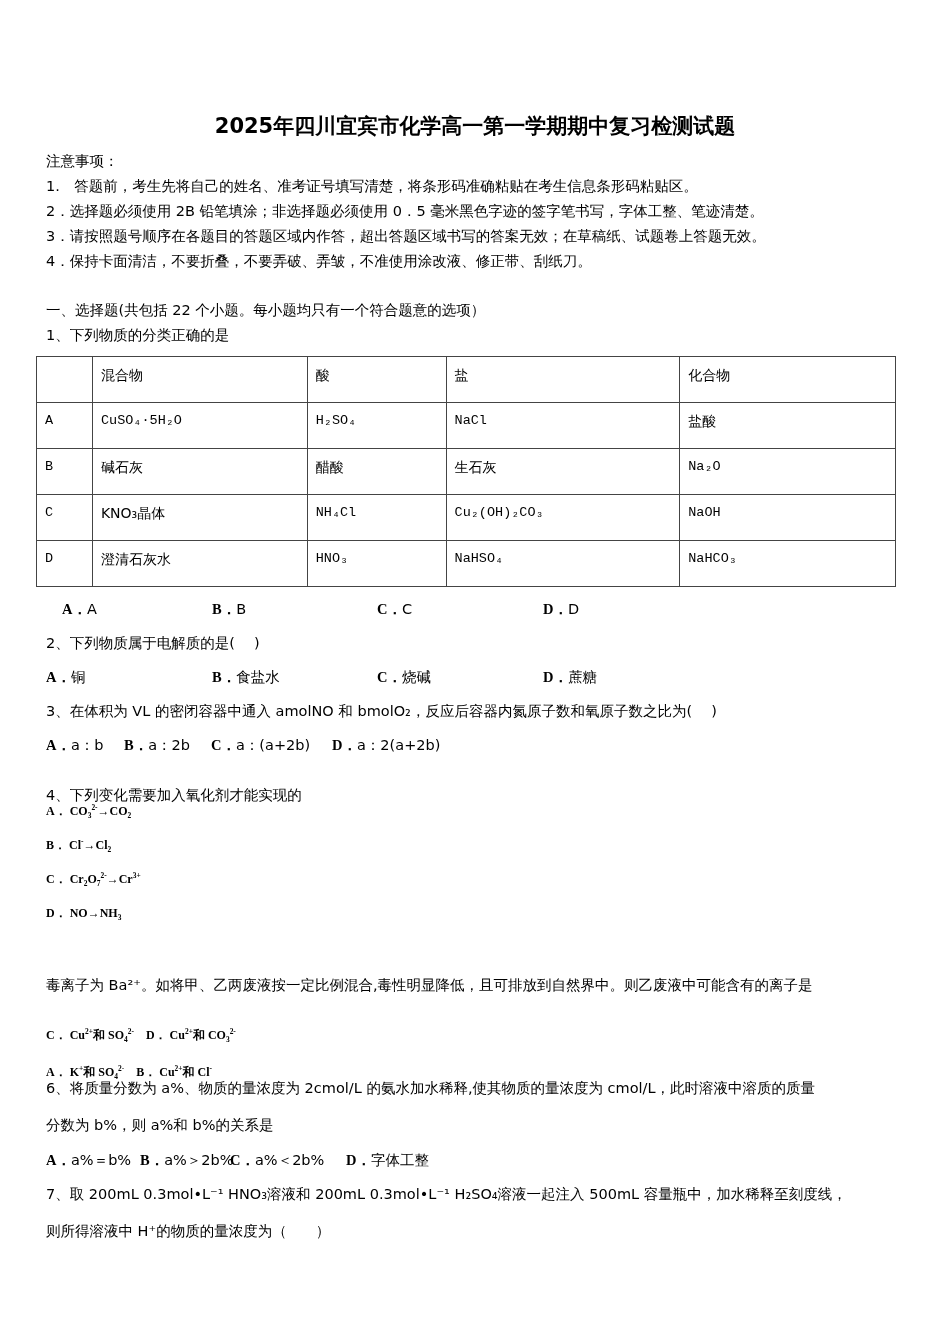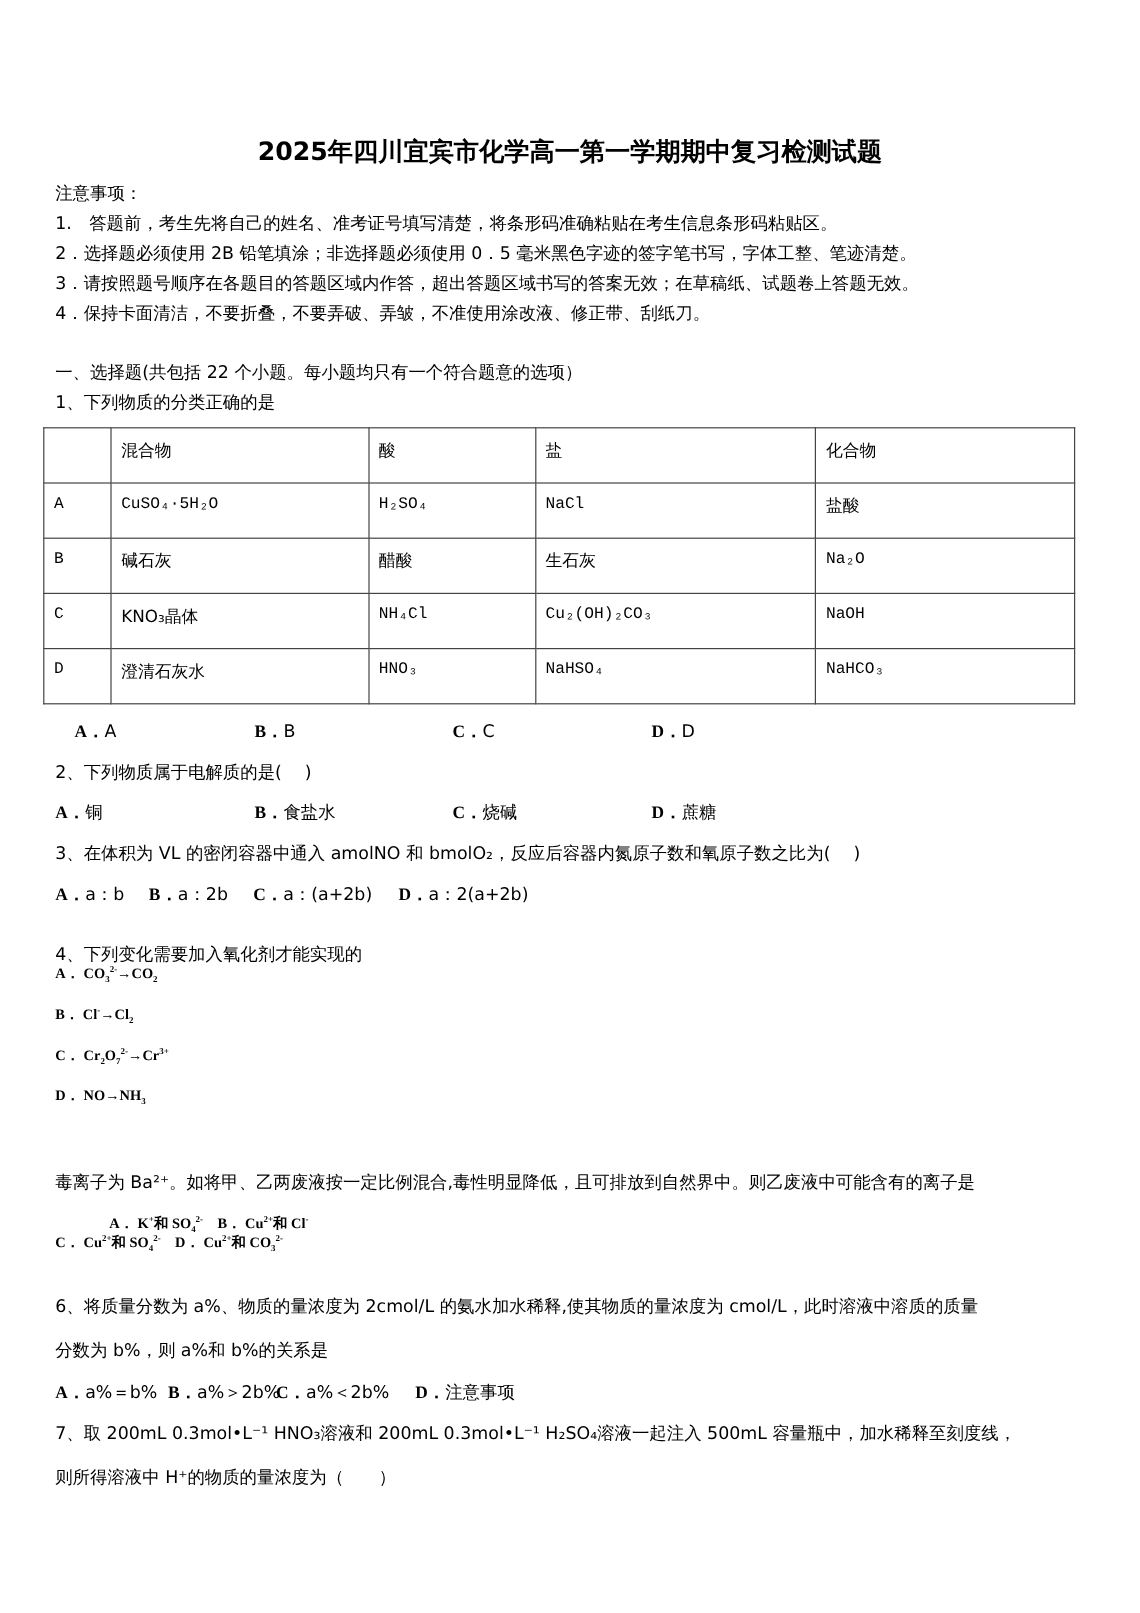--- a/index.html
+++ b/index.html
@@ -129,34 +129,34 @@
     <span class="lbl">B．</span> Cl<sup>-</sup>→Cl<sub>2</sub>
   </div>
   <div class="opts chem" style="top:871px;">
     <span class="lbl">C．</span> Cr<sub>2</sub>O<sub>7</sub><sup>2-</sup>→Cr<sup>3+</sup>
   </div>
   <div class="opts chem" style="top:905px;">
     <span class="lbl">D．</span> NO→NH<sub>3</sub>
   </div>
 
   <div class="line" style="top:976px;">毒离子为 Ba²⁺。如将甲、乙两废液按一定比例混合,毒性明显降低，且可排放到自然界中。则乙废液中可能含有的离子是</div>
-  <div class="opts chem" style="top:1011px;margin-left:45px;">
+  <div class="opts chem" style="top:1064px;">
     <span><span class="lbl">A．</span> K<sup>+</sup>和 SO<sub>4</sub><sup>2-</sup></span>&nbsp;&nbsp;&nbsp;
     <span><span class="lbl">B．</span> Cu<sup>2+</sup>和 Cl<sup>-</sup></span>
   </div>
   <div class="opts chem" style="top:1027px;">
     <span><span class="lbl">C．</span> Cu<sup>2+</sup>和 SO<sub>4</sub><sup>2-</sup></span>&nbsp;&nbsp;&nbsp;
     <span><span class="lbl">D．</span> Cu<sup>2+</sup>和 CO<sub>3</sub><sup>2-</sup></span>
   </div>
 
   <div class="line" style="top:1079px;">6、将质量分数为 a%、物质的量浓度为 2cmol/L 的氨水加水稀释,使其物质的量浓度为 cmol/L，此时溶液中溶质的质量</div>
   <div class="line" style="top:1116px;">分数为 b%，则 a%和 b%的关系是</div>
   <div class="opts" style="top:1151px;">
     <span class="opt" style="left:0px;"><span class="lbl">A．</span><span>a%＝b%</span></span>
     <span class="opt" style="left:94px;"><span class="lbl">B．</span><span>a%＞2b%</span></span>
     <span class="opt" style="left:184px;"><span class="lbl">C．</span><span>a%＜2b%</span></span>
-    <span class="opt" style="left:300px;"><span class="lbl">D．</span><span>注意事项</span></span>
+    <span class="opt" style="left:300px;"><span class="lbl">D．</span><span>字体工整</span></span>
   </div>
 
   <div class="line" style="top:1185px;">7、取 200mL 0.3mol•L⁻¹ HNO₃溶液和 200mL 0.3mol•L⁻¹ H₂SO₄溶液一起注入 500mL 容量瓶中，加水稀释至刻度线，</div>
   <div class="line" style="top:1222px;">则所得溶液中 H⁺的物质的量浓度为（　　）</div>
 
 </div>
 
 </body></html>

